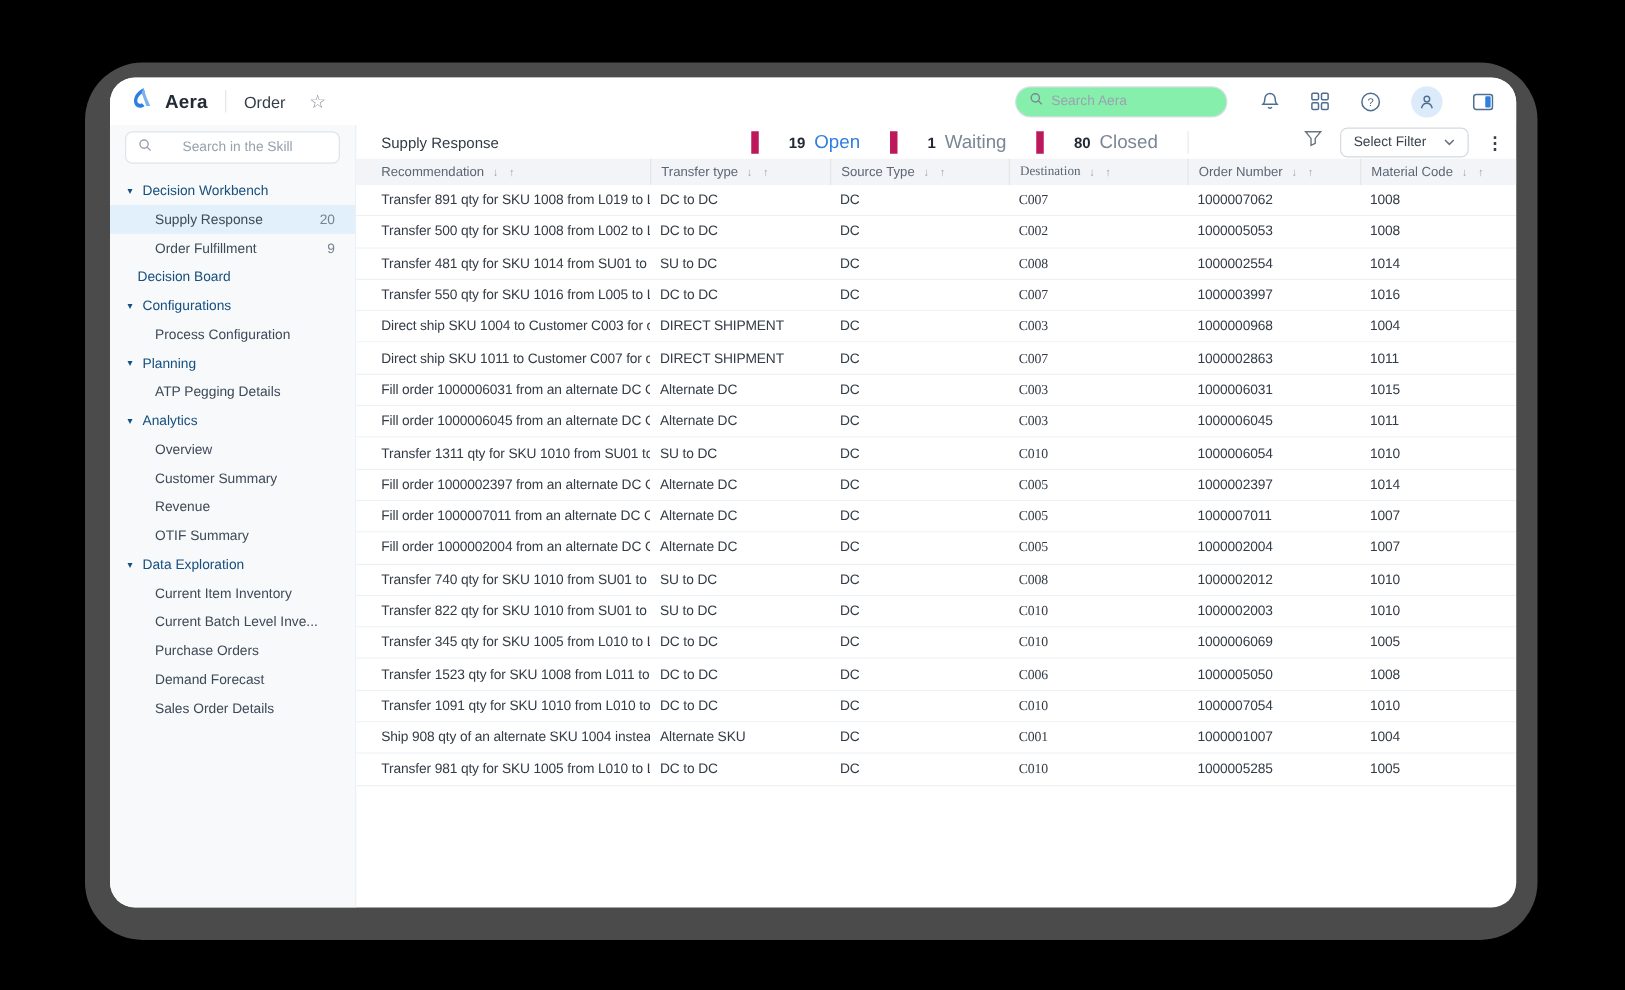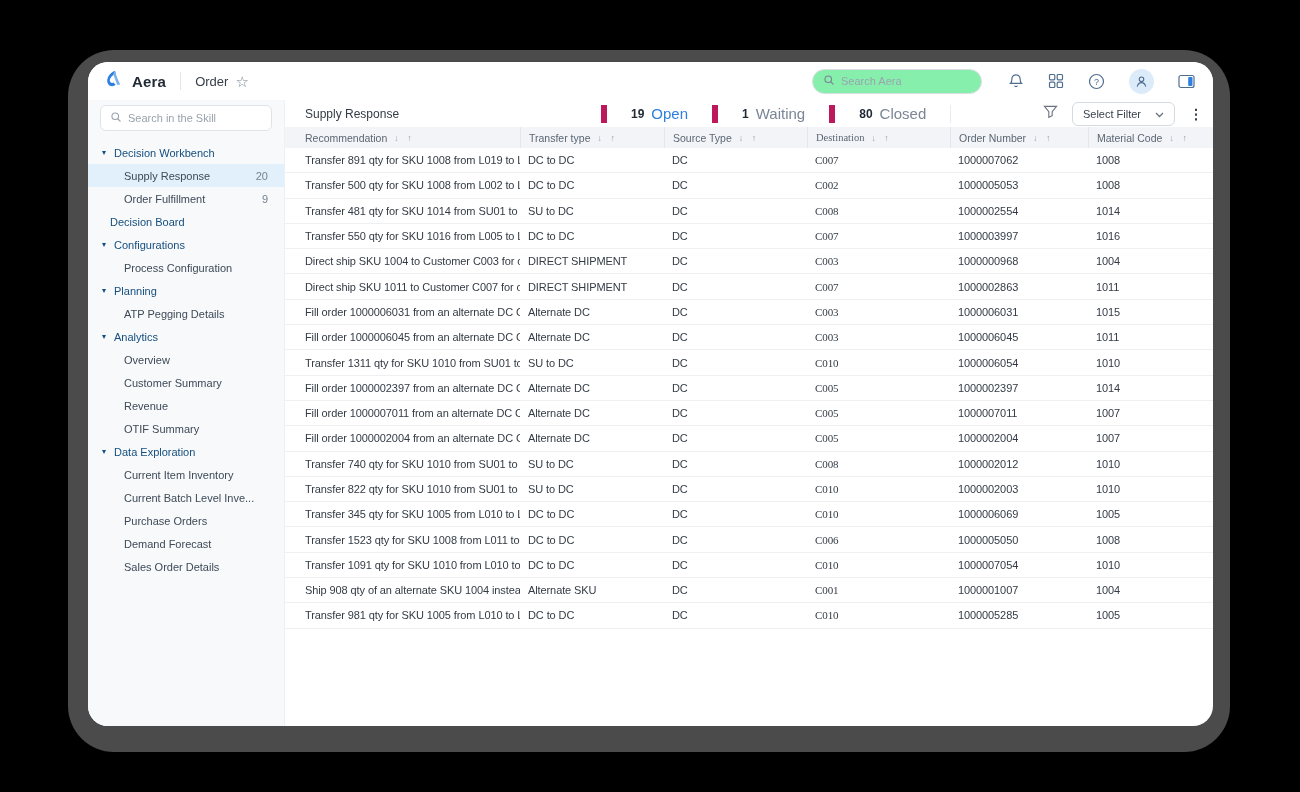--- a/index.html
+++ b/index.html
@@ -8,37 +8,37 @@
   .shadow { position:absolute; left:68px; top:50px; width:1162px; height:702px;
             background:#4b4b4b; border-radius:46px; }
   .window { position:absolute; left:88px; top:62px; width:1125px; height:664px;
             background:#fff; border-radius:20px; overflow:hidden; display:flex; flex-direction:column; }
 
   
   .topbar { height:38px; flex:none; display:flex; align-items:center; padding:0 18px 0 16px; background:#fff; }
   .brand { display:flex; align-items:center; }
   .brand-name { font-size:15px; font-weight:bold; color:#222b35; margin-left:8px; letter-spacing:.2px; }
   .tb-divider { width:1px; height:18px; background:#e3e7ec; margin:0 14px; }
-  .skill-name { font-size:13px; color:#333d47; margin-right:7px; }
+  .skill-name { font-size:13px; color:#333d47; margin-right:19px; }
   .star { font-size:15px; color:#7c8692; line-height:1; }
   .tb-search { margin-left:auto; width:170px; height:25px; border:1px solid #d9dee4; border-radius:13px;
                display:flex; align-items:center; padding:0 10px; gap:6px; margin-right:26px; background:#86efac; }
   .tb-search input { border:none; outline:none; background:transparent; font-family:inherit;
                      font-size:11px; color:#6a7683; width:120px; }
   .tb-search input::placeholder { color:#9aa4b0; }
   .tb-icons { display:flex; align-items:center; gap:24px; }
   .tb-icons svg { display:block; }
   .user-wrap { width:25px; height:25px; border-radius:50%; background:#dcebfa;
                display:flex; align-items:center; justify-content:center; }
 
   
   .content { flex:1; display:flex; min-height:0; }
   .sidebar { width:197px; flex:none; background:#f7f9fb; border-right:1px solid #eef1f4; padding-top:5px; }
   .sb-search { margin:0 12px; height:26px; background:#fff; border:1px solid #dfe4e9; border-radius:6px;
-               display:flex; align-items:center; gap:6px; padding:0 9px; }
+               display:flex; align-items:center; gap:24px; padding:0 9px; }
   .sb-search input { border:none; outline:none; background:transparent; font-family:inherit;
                      font-size:11px; color:#6a7683; width:130px; }
   .sb-search input::placeholder { color:#98a2ad; }
   .nav { margin-top:10px; }
   .nav-section { height:23px; display:flex; align-items:center; gap:8px; padding-left:14px;
                  color:#164e7e; font-size:11px; cursor:default; }
   .caret { font-size:8px; color:#164e7e; line-height:1; }
   .nav-child { height:23px; display:flex; align-items:center; justify-content:space-between;
                padding:0 16px 0 36px; font-size:11px; color:#3d4a57; }
   .nav-child.selected { background:#e1f0fa; }

